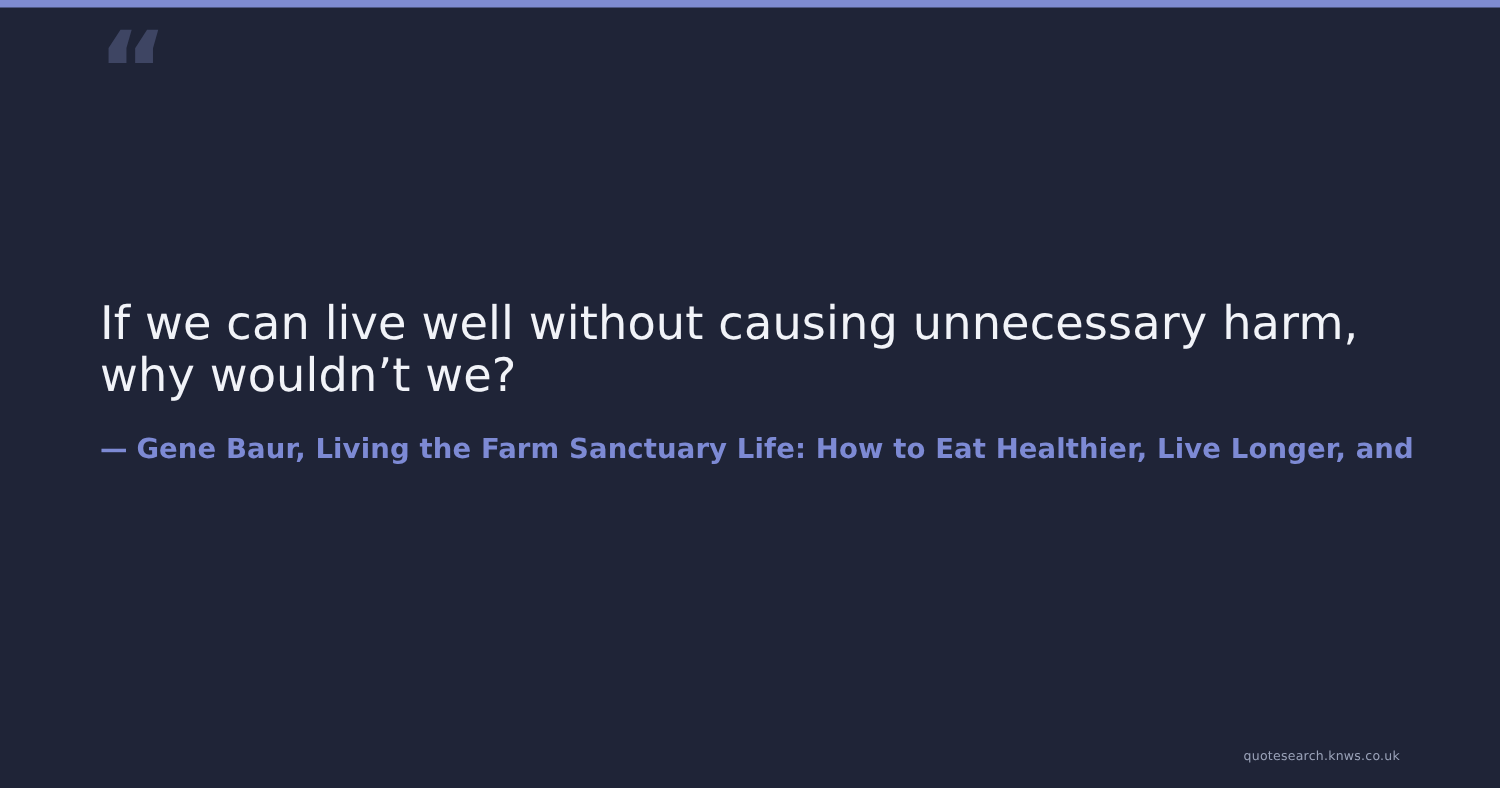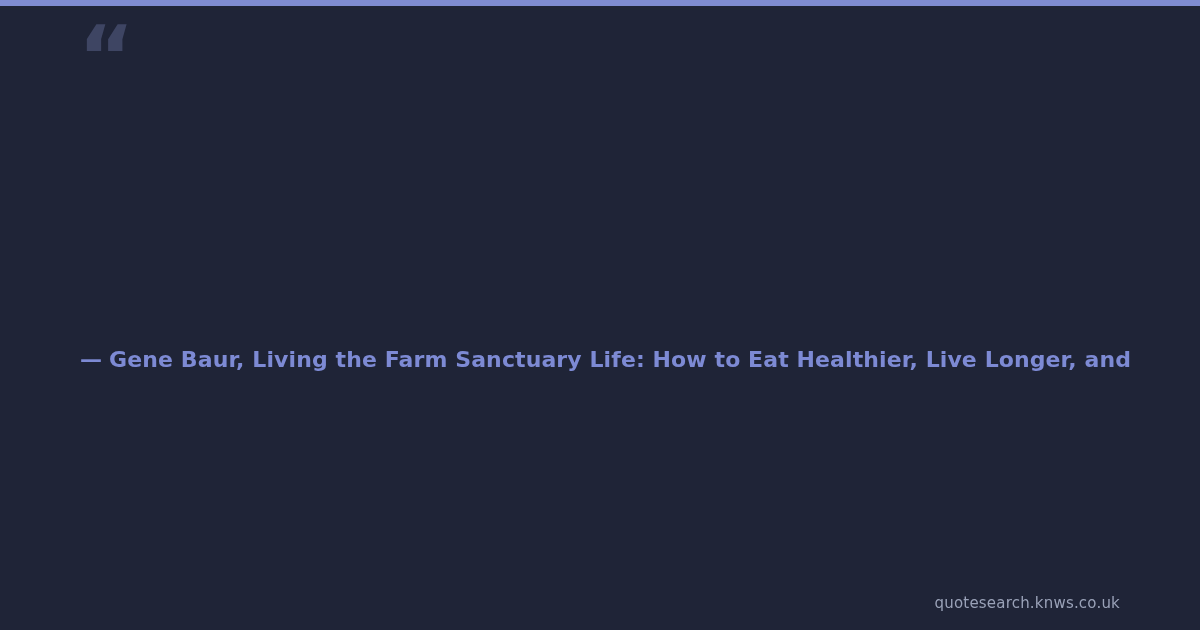--- a/index.html
+++ b/index.html
@@ -92,35 +92,38 @@
 
   
   .footer {
     position: absolute;
     right: 80px;
     bottom: 18px;
     text-align: right;
   }
   .footer-url {
     font-family: "DejaVu Sans", sans-serif;
-    font-size: 15px;
+    font-size: 10px;
     font-weight: 400;
     color: #9aa2b8;
     letter-spacing: 0.2px;
   }
 </style>
 </head>
 <body>
 
 <div class="accent-bar"></div>
 
 <div class="quote-card">
 
   <div class="quote-mark">“</div>
 
+  <div class="quote-body">
+    <p class="quote-text">If we can live well without causing unnecessary harm, why wouldn’t we?</p>
+  </div>
 
   <div class="attribution-wrap">
     <span class="attribution"><span class="dash">—</span><span>Gene Baur, Living the Farm Sanctuary Life: How to Eat Healthier, Live Longer, and</span></span>
   </div>
 
   <div class="footer">
     <span class="footer-url">quotesearch.knws.co.uk</span>
   </div>
 
 </div>

